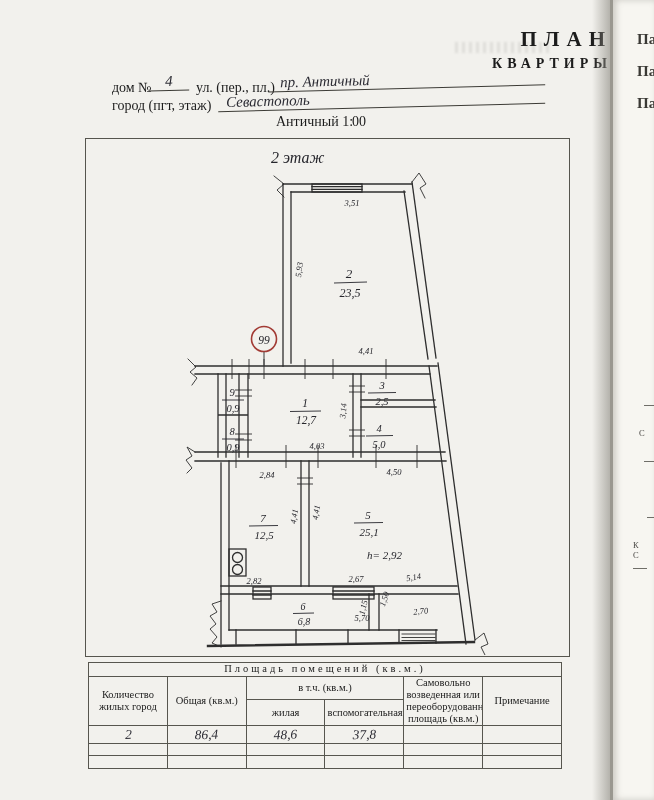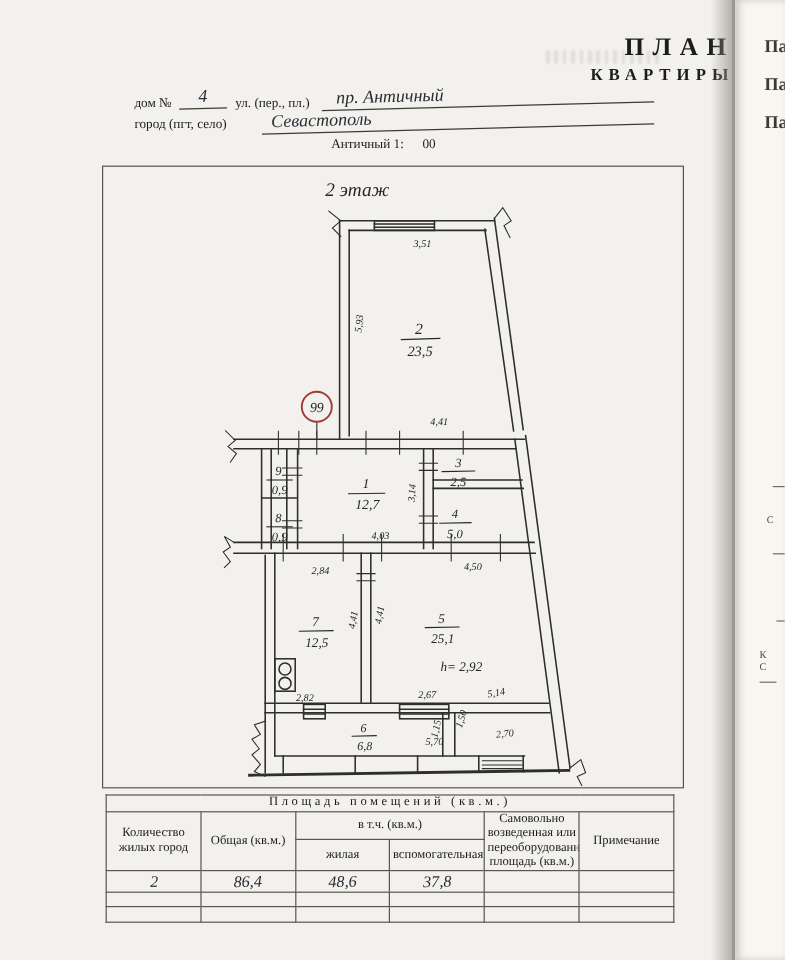--- a/index.html
+++ b/index.html
@@ -17,21 +17,21 @@
   .page-edge{left:610px;top:0;width:3px;height:800px;background:#9a9890;}
   .right-page{left:613px;top:0;width:41px;height:800px;background:#f7f6f1;
     box-shadow:inset 3px 0 6px rgba(120,118,110,.35);}
   .scan-noise{left:455px;top:42px;width:95px;height:11px;opacity:.14;filter:blur(1px);
     background:repeating-linear-gradient(90deg,#6b6a66 0 3px,transparent 3px 7px);}
   
   .title1{left:28px;top:27px;width:584px;text-align:right;
     font-size:21px;font-weight:bold;letter-spacing:7px;}
   .title2{left:28px;top:56px;width:584px;text-align:right;
     font-size:14px;font-weight:bold;letter-spacing:5px;}
-  .lbl{font-size:11px;white-space:nowrap;}
+  .lbl{font-size:14px;white-space:nowrap;}
   .uline{border-bottom:1.2px solid #3c3b36;text-align:center;}
   .hw{font-style:italic;color:#2c2c34;transform:rotate(-1.5deg);}
   
   .plan-frame{left:85px;top:138px;width:485px;height:519px;
     border:1.4px solid #56554e;box-sizing:border-box;}
   
   table.areas{position:absolute;left:88px;top:662px;width:474px;
     border-collapse:collapse;table-layout:fixed;border-radius:11px;}
   table.areas td{border:1px solid #57564f;text-align:center;vertical-align:middle;
     padding:0 2px;font-size:10.5px;line-height:1.15;overflow:hidden;}
@@ -59,21 +59,21 @@
 <div class="abs scan-noise"></div>
 
 <div class="abs title1">ПЛАН</div>
 <div class="abs title2">КВАРТИРЫ</div>
 
 <span class="abs lbl" style="left:112px;top:80px">дом №</span>
 <span class="abs uline hw" style="left:149px;top:73px;width:40px;font-size:15px">4</span>
 <span class="abs lbl" style="left:196px;top:80px">ул. (пер., пл.)</span>
 <span class="abs uline hw" style="left:268px;top:71px;width:277px;font-size:15px;text-align:left;padding-left:12px;box-sizing:border-box">пр. Античный</span>
 
-<span class="abs lbl" style="left:112px;top:98px">город (пгт, село)</span>
+<span class="abs lbl" style="left:112px;top:98px">город (пгт, этаж)</span>
 <span class="abs uline hw" style="left:218px;top:90px;width:327px;font-size:15px;text-align:left;padding-left:8px;box-sizing:border-box">Севастополь</span>
 
 <span class="abs lbl" style="left:276px;top:114px">Античный 1:</span>
 <span class="abs lbl" style="left:352px;top:114px">00</span>
 
 <div class="abs plan-frame">
 <svg width="482" height="516" viewBox="0 0 482 516">
 
   <g class="walls">
 

